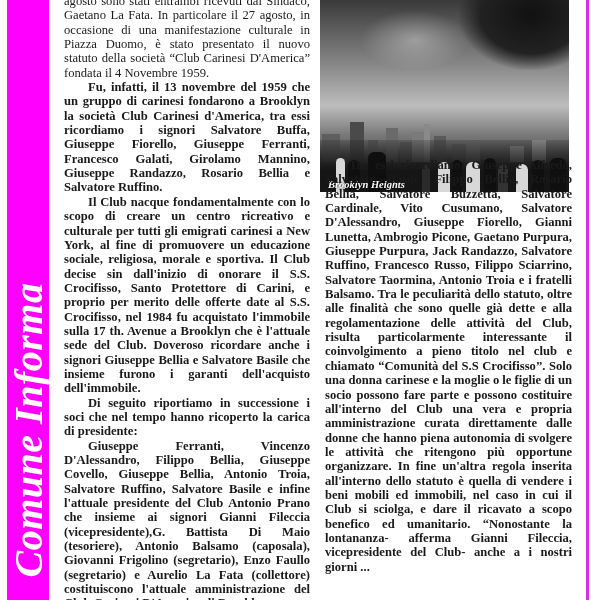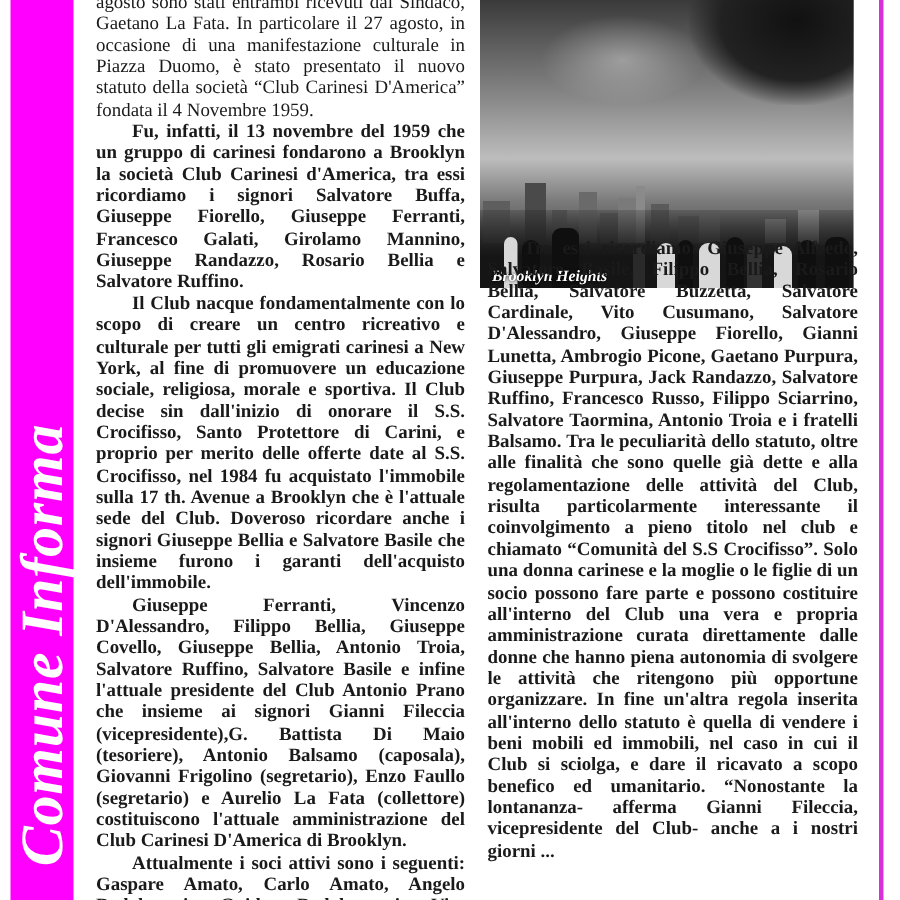--- a/index.html
+++ b/index.html
@@ -69,20 +69,21 @@
 <div class="sidebar">
   <div class="sidebar-title">Comune Informa</div>
 </div>
 
 <div class="right-rule"></div>
 
 <div class="col col-left">
   <p>agosto sono stati entrambi ricevuti dal Sindaco, Gaetano La Fata. In particolare il 27 agosto, in occasione di una manifestazione culturale in Piazza Duomo, è stato presentato il nuovo statuto della società “Club Carinesi D'America” fondata il 4 Novembre 1959.</p>
   <p class="ind">Fu, infatti, il 13 novembre del 1959 che un gruppo di carinesi fondarono a Brooklyn la società Club Carinesi d'America, tra essi ricordiamo i signori Salvatore Buffa, Giuseppe Fiorello, Giuseppe Ferranti, Francesco Galati, Girolamo Mannino, Giuseppe Randazzo, Rosario Bellia e Salvatore Ruffino.</p>
   <p class="ind">Il Club nacque fondamentalmente con lo scopo di creare un centro ricreativo e culturale per tutti gli emigrati carinesi a New York, al fine di promuovere un educazione sociale, religiosa, morale e sportiva. Il Club decise sin dall'inizio di onorare il S.S. Crocifisso, Santo  Protettore di Carini, e proprio per merito delle offerte date al S.S. Crocifisso, nel 1984 fu acquistato l'immobile sulla 17 th. Avenue a Brooklyn che è l'attuale sede del Club. Doveroso ricordare anche i signori Giuseppe Bellia e Salvatore Basile che insieme furono i garanti dell'acquisto dell'immobile.</p>
+  <p class="ind">Di seguito riportiamo in successione i soci che nel tempo hanno ricoperto la carica di presidente:</p>
   <p class="ind">Giuseppe Ferranti, Vincenzo D'Alessandro, Filippo Bellia, Giuseppe Covello, Giuseppe Bellia, Antonio Troia, Salvatore Ruffino, Salvatore Basile e infine l'attuale presidente del Club Antonio Prano che insieme ai signori Gianni Fileccia (vicepresidente),G. Battista Di Maio (tesoriere), Antonio Balsamo (caposala), Giovanni Frigolino (segretario), Enzo Faullo (segretario) e Aurelio La Fata (collettore) costituiscono l'attuale amministrazione del Club Carinesi D'America di Brooklyn.</p>
   <p class="ind">Attualmente i soci attivi sono i seguenti: Gaspare Amato, Carlo Amato, Angelo Badalameti, Guido Badalamenti, Vito Badalamenti, Vincenzo Badalamenti, Antonio Balsamo, Vincenzo Balsamo, Salvatore Basile, Rosario Bellia, Angelo Cardinale, Salvatore Caridinale, Salvatore Cinelauro, Gaspare Covello, Vito Cusumano, Salvatore D'Alessadro, G. Battista Di Maio, Vincenzo De Lisi, Enzo Fasullo,</p>
 </div>
 
 <div class="photo" title="black-and-white photo of people viewing the Manhattan skyline">
   <div class="sky-haze"></div>
   <div class="tree"></div>
   <div class="skyline">
     <div class="bld" style="left:2px;width:18px;height:28px;"></div>
     <div class="bld" style="left:30px;width:14px;height:40px;background:#4a4a4a;"></div>

